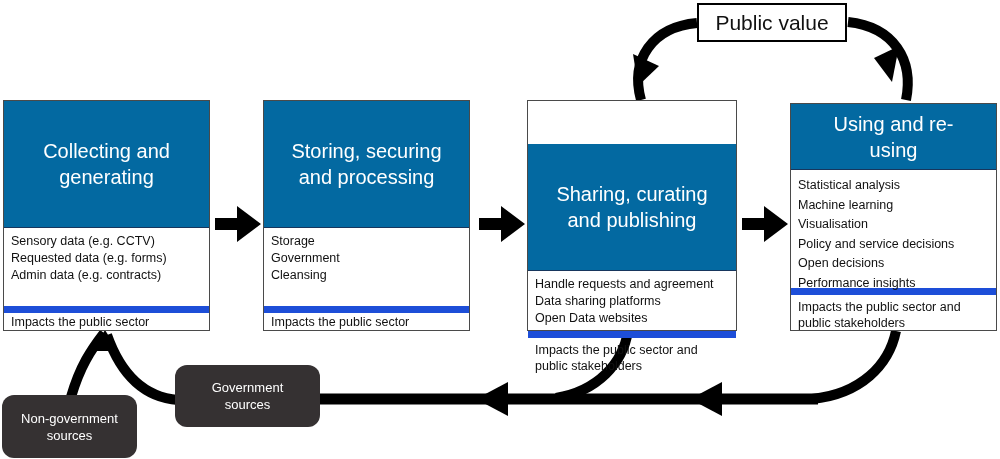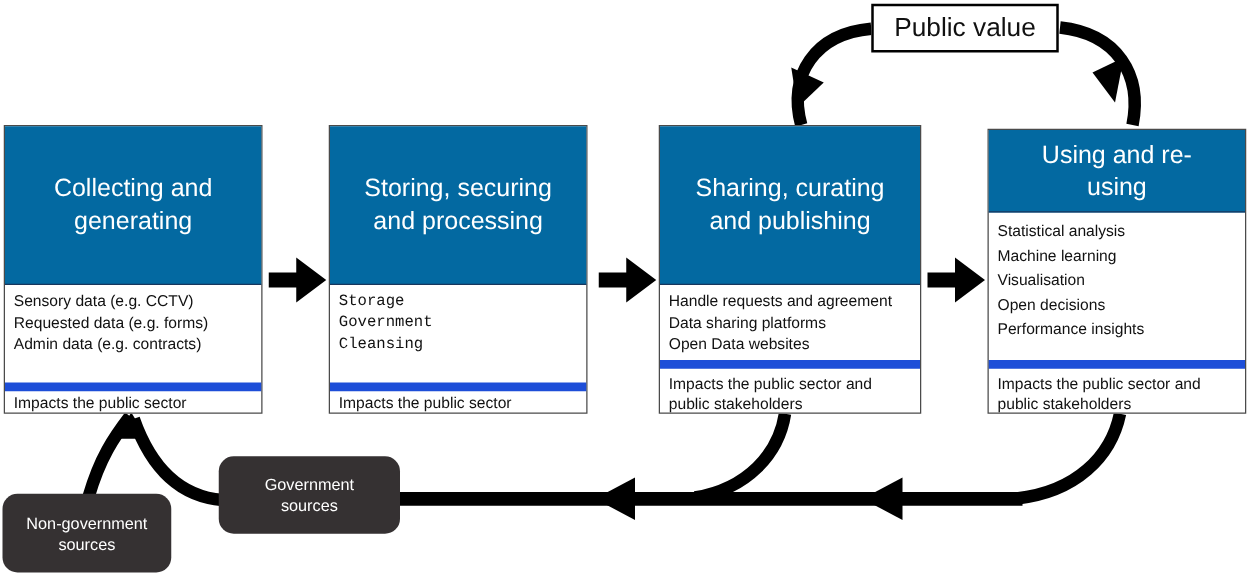--- a/index.html
+++ b/index.html
@@ -26,25 +26,25 @@
   .stage-impact.one-line{display:flex;align-items:center;padding:0 7px;}
 
   
   #stage-1{left:3px;top:100px;width:207px;height:231px;}
   #stage-1 .stage-header{height:127px;}
   #stage-1 .stage-body{height:78px;}
   #stage-1 .stage-impact{height:25px;}
 
   #stage-2{left:263px;top:100px;width:207px;height:231px;}
   #stage-2 .stage-header{height:127px;}
-  #stage-2 .stage-body{height:78px;font-family:Liberation Mono, monospace;}
+  #stage-2 .stage-body{height:78px;}
   #stage-2 .stage-impact{height:25px;}
 
   #stage-3{left:527px;top:100px;width:210px;height:231px;}
-  #stage-3 .stage-header{height:127px;}
+  #stage-3 .stage-header{height:127px;margin-top:43px;}
   #stage-3 .stage-body{height:60px;}
   #stage-3 .stage-impact{height:42px;}
 
   #stage-4{left:790px;top:103px;width:207px;height:228px;}
   #stage-4 .stage-header{height:66px;}
   #stage-4 .stage-body{height:118px;}
   #stage-4 .stage-impact{height:43px;}
 
   
   #public-value-box{
@@ -123,20 +123,21 @@
     </div>
     <div class="stage-impact">Impacts the public sector and public stakeholders</div>
   </div>
 
   <div class="stage" id="stage-4">
     <div class="stage-header">Using and re-using</div>
     <div class="stage-body tall">
       <div>Statistical analysis</div>
       <div>Machine learning</div>
       <div>Visualisation</div>
+      <div>Policy and service decisions</div>
       <div>Open decisions</div>
       <div>Performance insights</div>
     </div>
     <div class="stage-impact">Impacts the public sector and public stakeholders</div>
   </div>
 
   <div class="source-box" id="government-sources">
     <span>Government sources</span>
   </div>
   <div class="source-box" id="non-government-sources">

